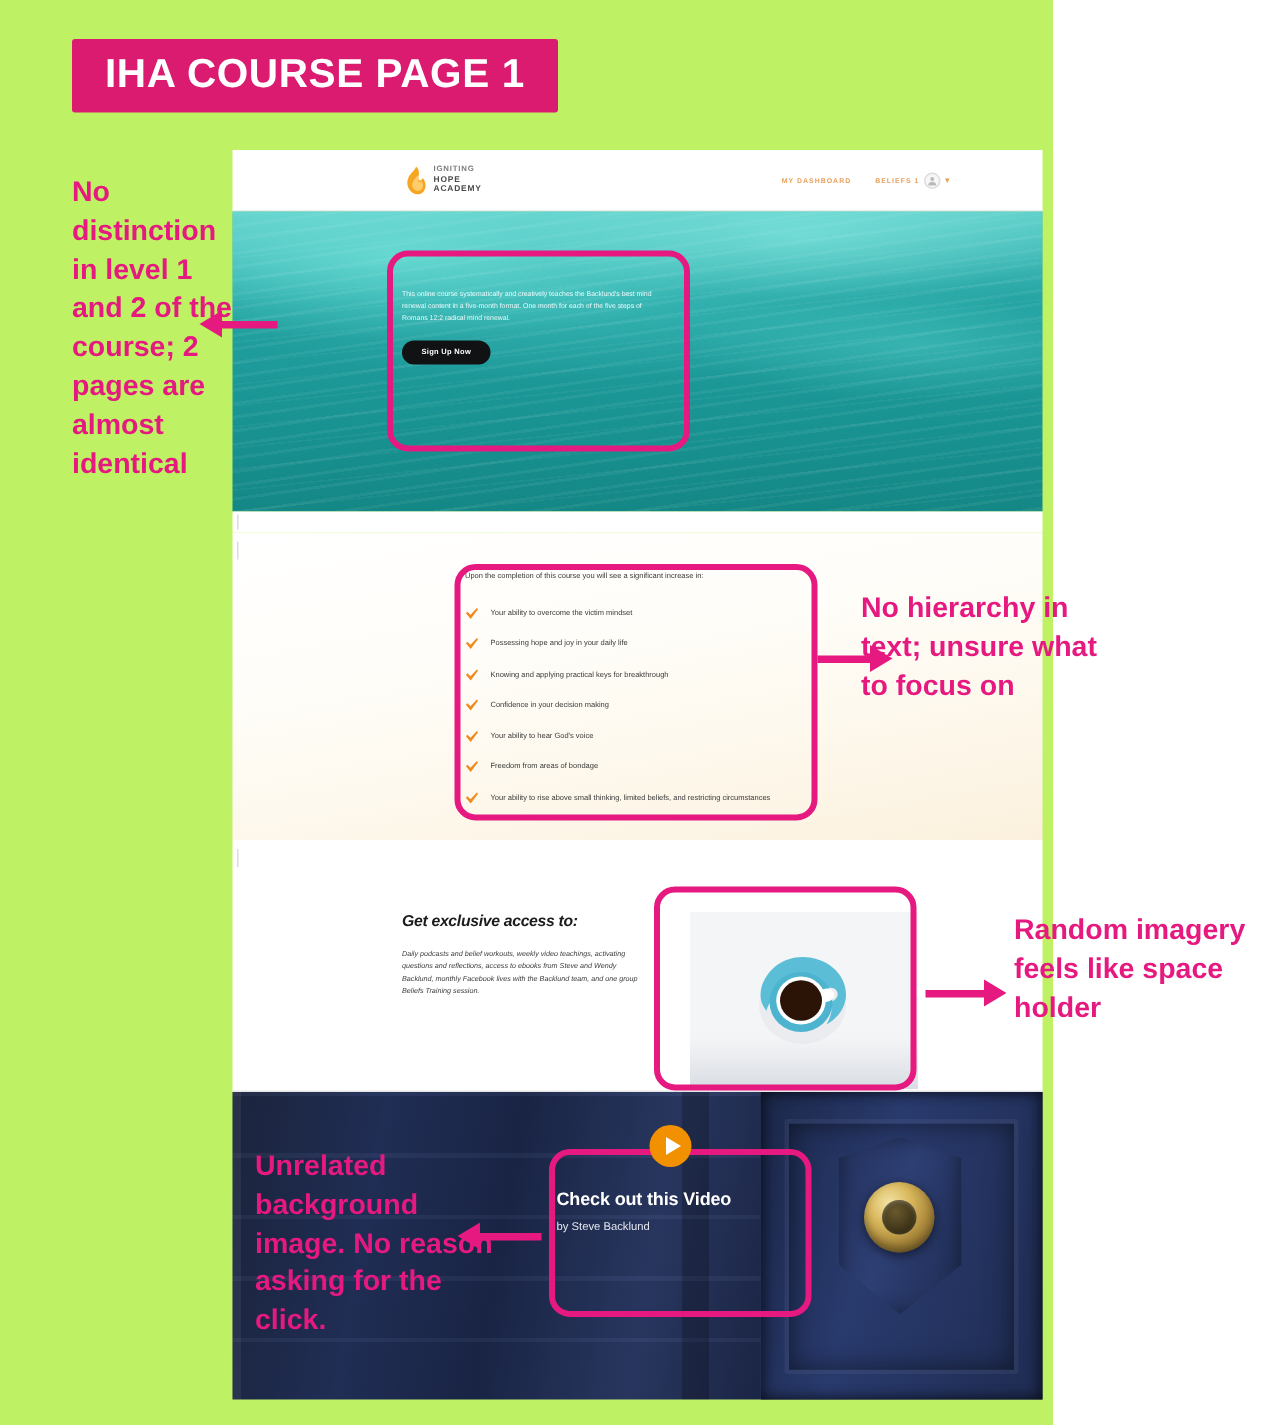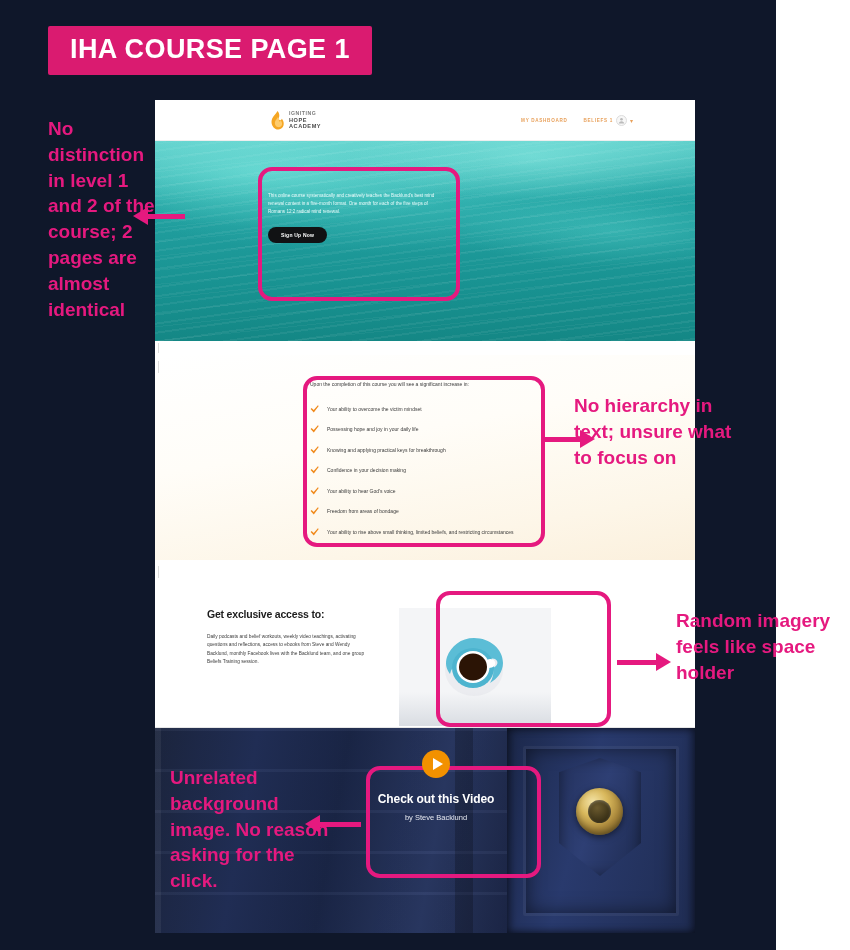--- a/index.html
+++ b/index.html
@@ -2,21 +2,21 @@
 <html><head>
 <meta charset="utf-8">
 <style>
   * { box-sizing: border-box; margin: 0; padding: 0; }
   html, body {
     width: 850px; height: 950px;
     background: #ffffff;
     font-family: "Liberation Sans", sans-serif;
     overflow: hidden;
   }
-  .page { position: relative; width: 776px; height: 950px; background: #0f172a; }
+  .page { position: relative; width: 702px; height: 950px; background: #bef264; }
 
   
   .title-banner {
     position: absolute; left: 48px; top: 26px;
     background: #da1b70;
     padding: 10px 22px 12px 22px;
     border-radius: 2px;
   }
   .title-banner span {
     color: #ffffff; font-size: 27px; font-weight: bold;
@@ -150,21 +150,21 @@
   .check svg { display: block; }
   .benefit-item span { font-size: 5px; color: #3a3a3a; line-height: 1.5; }
 
   
   .exclusive {
     position: relative; height: 168px; background: #ffffff;
     border-bottom: 1px solid #e6e6e6;
     padding-top: 48px;
   }
   .exclusive .tick { position: absolute; left: 3px; top: 6px; width: 1px; height: 12px; background: #dcdcdc; }
-  .exclusive-row { display: flex; margin-left: 52px; gap: 32px; }
+  .exclusive-row { display: flex; margin-left: 113px; gap: 32px; font-style: italic; }
   .exclusive-col { width: 160px; }
   .exclusive h2 { font-size: 10.5px; font-weight: bold; color: #1c1c1c; letter-spacing: -.2px; }
   .exclusive p { margin-top: 13px; font-size: 4.8px; color: #3d3d3d; line-height: 1.75; }
   .coffee-card {
     width: 152px; height: 118px; background: #f4f5f7;
     position: relative; overflow: hidden;
     display: flex; align-items: center; justify-content: center;
   }
   .coffee-card::after {
     content:""; position:absolute; left:0; right:0; bottom:0; height:34px;
@@ -209,22 +209,22 @@
     background: radial-gradient(circle at 36% 30%, #f3e3a6 0%, #d9b85c 32%, #a8863a 62%, #6f5a24 100%);
     box-shadow: 0 2px 7px rgba(0,0,0,.55), inset 0 -3px 6px rgba(0,0,0,.35);
   }
   .knob::after {
     content:""; position:absolute; left:12px; top:12px; width:23px; height:23px;
     border-radius:50%;
     background: radial-gradient(circle at 40% 34%, #6b5a2e 0%, #3f3519 60%, #241e0d 100%);
     box-shadow: inset 0 1px 3px rgba(255,255,255,.25);
   }
   .video-cta {
-    position: absolute; left: 205px; top: 22px; width: 152px;
-    text-align: center; z-index: 3;
+    position: absolute; left: 216px; top: 22px; width: 152px;
+    text-align: left; z-index: 3;
   }
   .play-btn {
     width: 28px; height: 28px; border-radius: 50%;
     background: #f29100; margin: 0 auto;
     display: flex; align-items: center; justify-content: center;
     cursor: pointer;
   }
   .play-btn .tri {
     width: 0; height: 0; margin-left: 3px;
     border-top: 6px solid transparent;

